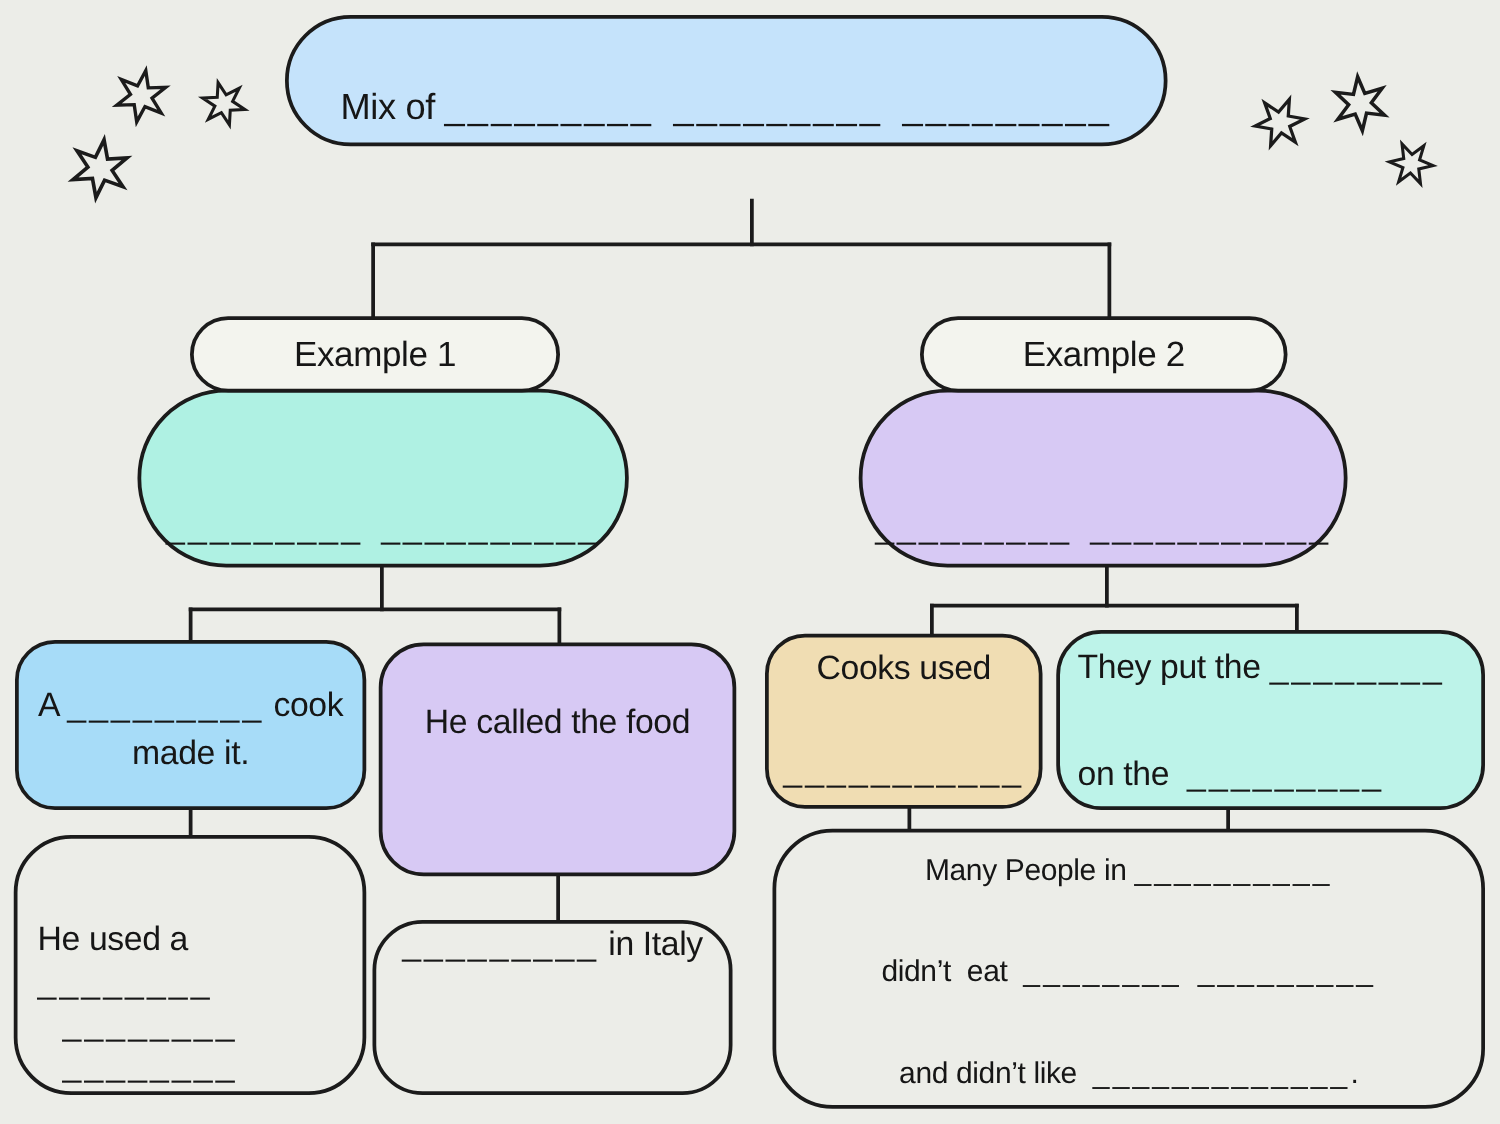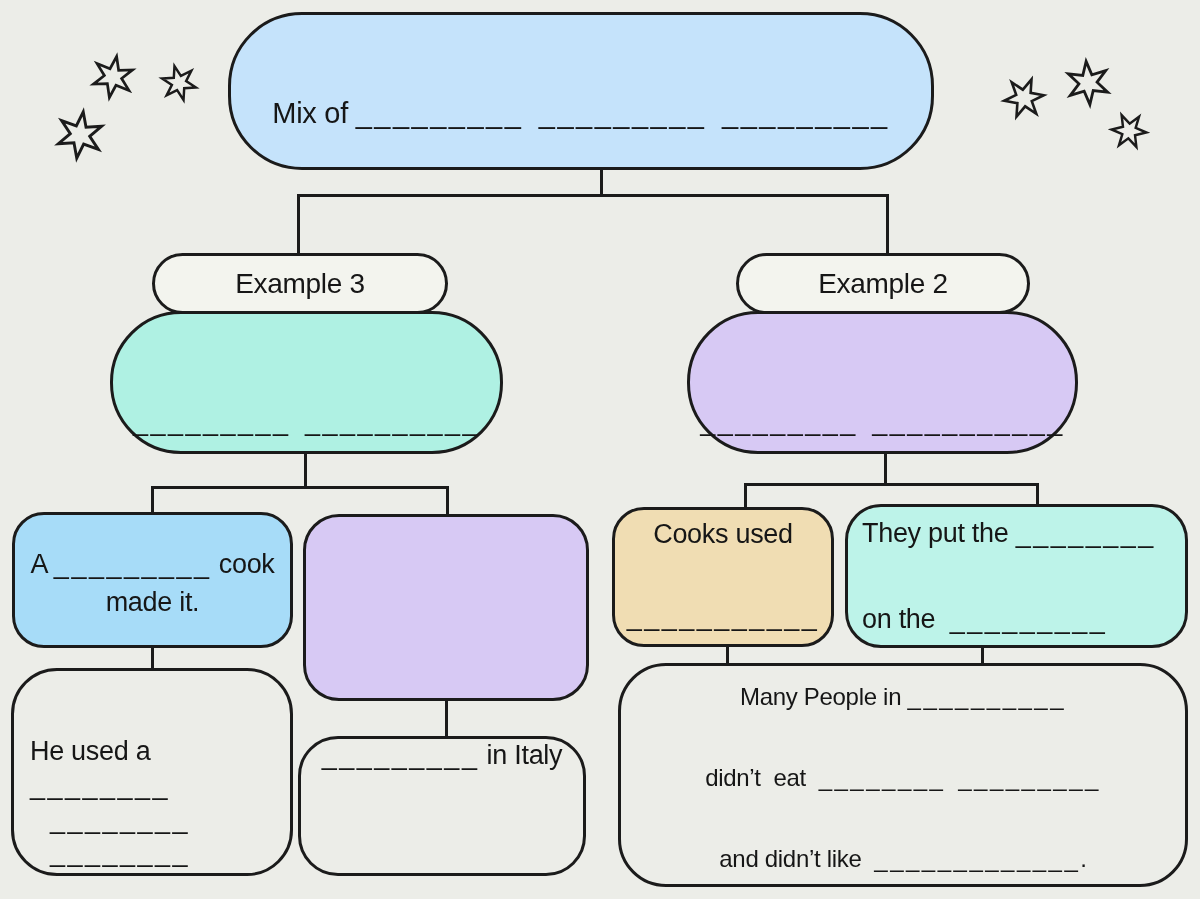--- a/index.html
+++ b/index.html
@@ -31,21 +31,21 @@
     flex-direction: column;
     font-size: 27px;
     line-height: 1.25;
     white-space: pre-wrap;
     letter-spacing: -0.3px;
   }
   .node .tline { width: 100%; }
   .blank { letter-spacing: 2.5px; }
 
   .root-pill {
-    left: 228px; top: 12px; width: 706px; height: 158px;
+    left: 228px; top: 12px; width: 706px; height: 105px;
     border-radius: 74px;
     background: var(--root-fill, #C5E3FB);
     align-items: center; justify-content: center;
     padding-top: 44px; font-size: 29px;
   }
   .ex-label {
     height: 61px; top: 253px;
     border-radius: 31px;
     background: var(--label-fill, #F3F4EE);
     align-items: center; justify-content: center;
@@ -155,28 +155,29 @@
   <div class="line v" style="left:981px; top:645px; height:20px;"></div>
 
   <div class="node root-pill">
     <div class="tline" style="text-align:center;">Mix of <span class="blank">_________</span>  <span class="blank">_________</span>  <span class="blank">_________</span></div>
   </div>
 
   <div class="node ex-pill ex1-pill">
     <div class="tline" style="text-align:center;"><span class="blank">_________</span>  <span class="blank">__________</span></div>
   </div>
   <div class="node ex-label ex1-label">
-    <div class="tline" style="text-align:center;">Example 3</div>
+    <div class="tline" style="text-align:center;">Example 1</div>
   </div>
 
   <div class="node blue-box">
     <div class="tline">A <span class="blank">_________</span> cook</div>
     <div class="tline">made it.</div>
   </div>
   <div class="node purple-box">
+    <div class="tline">He called the food</div>
   </div>
   <div class="node used-box">
     <div class="tline">He used a  <span class="blank">________</span></div>
     <div class="tline indent"><span class="blank">________</span>  <span class="blank">________</span></div>
   </div>
   <div class="node italy-box">
     <div class="tline"><span class="blank">_________</span> in Italy</div>
   </div>
 
   <div class="node ex-pill ex2-pill">

